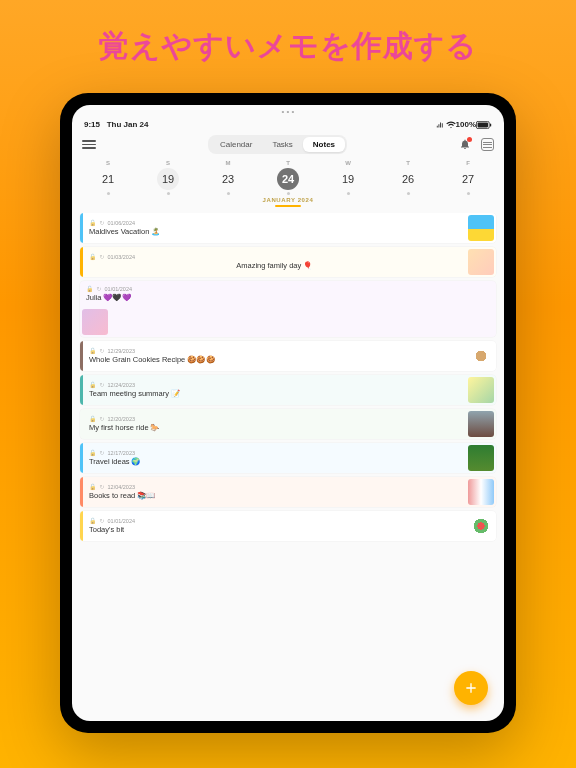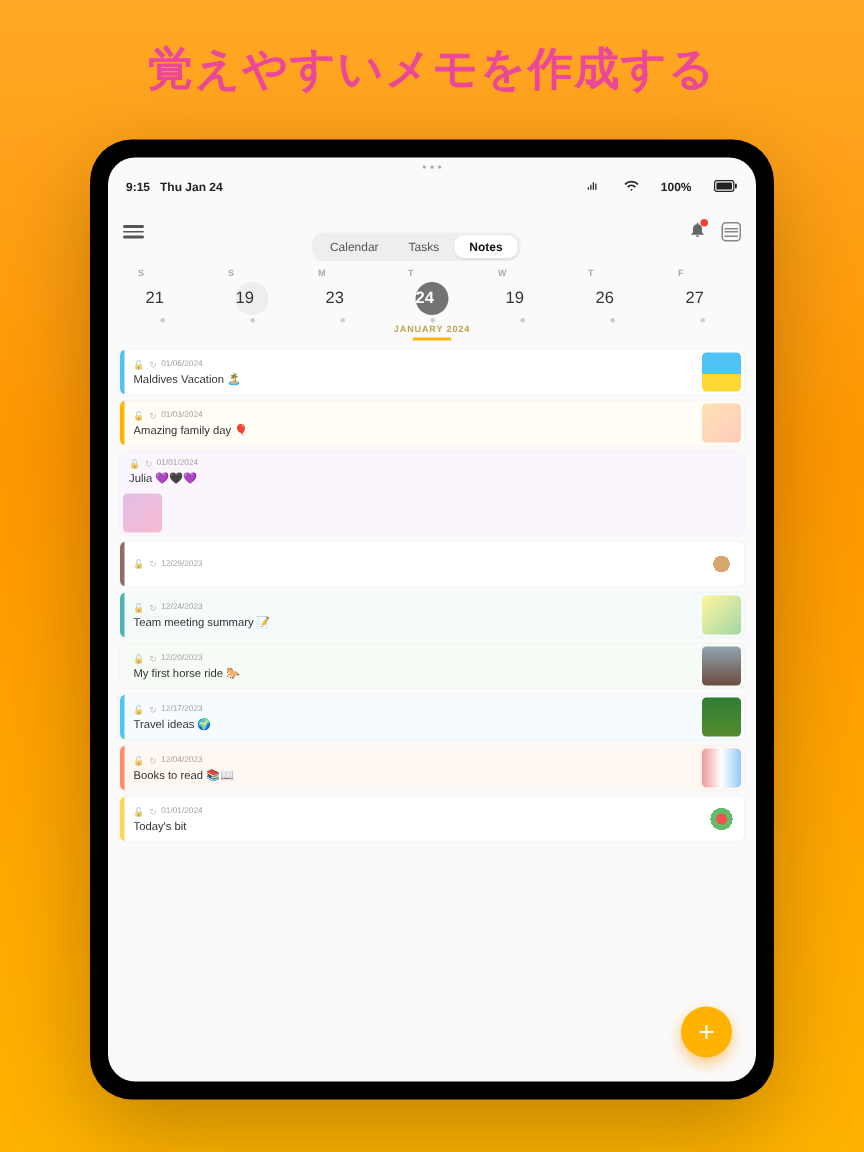--- a/index.html
+++ b/index.html
@@ -27,43 +27,43 @@
     border-radius: 18px;
     overflow: hidden;
     position: relative;
     display: flex; flex-direction: column;
   }
   .chin { text-align:center; color:#aaa; font-size:8px; padding:2px 0 0; }
   .statusbar {
     display:flex; justify-content:space-between; align-items:center;
     padding: 4px 12px 0; font-size: 8px; color:#222; font-weight:600;
   }
-  .statusbar .right { display:flex; gap:15px; align-items:flex-start; }
+  .statusbar .right { display:flex; gap:0; align-items:flex-end; }
   .topbar {
     display:flex; align-items:center; justify-content:space-between;
     padding: 6px 10px 4px;
   }
   .hamburger { width:14px; display:flex; flex-direction:column; gap:2px; cursor:pointer;}
   .hamburger span { height:1.4px; background:#555; border-radius:1px;}
   .seg {
-    display:flex; background:#eee; border-radius:8px; padding:2px;margin-top:20px;
+    display:flex; background:#eee; border-radius:8px; padding:2px;
   }
   .seg div {
     font-size:8px; padding:3px 10px; color:#555; border-radius:6px; cursor:pointer;
   }
   .seg div.active { background:#fff; font-weight:600; color:#111; box-shadow:0 1px 2px rgba(0,0,0,0.08);}
   .top-right { display:flex; gap:10px; align-items:center;}
   .bell { position:relative; font-size:11px; color:#555;}
   .bell .dot { position:absolute; top:-1px; right:-1px; width:5px; height:5px; background:#f44336; border-radius:50%;}
   .viewicon { width:13px; height:13px; border:1.2px solid #888; border-radius:3px; display:flex; flex-direction:column; justify-content:space-evenly; padding:1px;}
   .viewicon i { height:1px; background:#888;}
   .weekbar {
     display:flex; justify-content:space-around; padding: 2px 6px 0;
   }
-  .day { width:32px; cursor:pointer;}
+  .day { text-align:center; width:32px; cursor:pointer;}
   .day .dw { font-size:6px; color:#aaa; font-weight:600;}
   .day .dn { font-size:11px; color:#333; font-weight:500; margin-top:2px; width:22px; height:22px; line-height:22px; margin-left:auto; margin-right:auto; border-radius:50%;}
   .day.sel .dn { background:#737373; color:#fff; font-weight:700;}
   .day.today .dn { background:#eee;}
   .day .dot { width:3px; height:3px; background:#ccc; border-radius:50%; margin:2px auto 0;}
   .month { text-align:center; font-size:6px; letter-spacing:0.6px; color:#bfa24a; margin-top:2px; font-weight:600;}
   .underline { width:26px; height:2px; background:#ffb300; border-radius:2px; margin:2px auto 6px;}
   .list { flex:1; overflow:hidden; padding: 0 8px;}
   .note {
     display:flex; align-items:stretch; margin-bottom:4px;
@@ -189,21 +189,21 @@
           <div class="note-body">
             <div class="meta">
               <span class="ic">🔓</span>
               <span class="ic">↻</span>
               <span>01/06/2024</span>
             </div>
             <div class="title">Maldives Vacation 🏝️</div>
           </div>
           <div class="thumb" style="background:linear-gradient(180deg,#4fc3f7 55%,#fdd835 55%)"></div>
         </div>
-        <div class="note" style="background: rgb(255, 253, 245);">
+        <div class="note" style="background: rgb(255, 253, 245); text-align: center;">
           <div class="stripe" style="background:#ffb300"></div>
           <div class="note-body">
             <div class="meta">
               <span class="ic">🔓</span>
               <span class="ic">↻</span>
               <span>01/03/2024</span>
             </div>
             <div class="title">Amazing family day 🎈</div>
           </div>
           <div class="thumb" style="background:linear-gradient(135deg,#ffe0b2,#ffccbc)"></div>
@@ -221,20 +221,21 @@
           <div class="thumb" style="background:linear-gradient(135deg,#e1bee7,#f8bbd0)"></div>
         </div>
         <div class="note" style="background: rgb(255, 255, 255);">
           <div class="stripe" style="background:#8d6e63"></div>
           <div class="note-body">
             <div class="meta">
               <span class="ic">🔓</span>
               <span class="ic">↻</span>
               <span>12/29/2023</span>
             </div>
+            <div class="title">Whole Grain Cookies Recipe 🍪🍪🍪</div>
           </div>
           <div class="thumb" style="background:radial-gradient(circle,#d7a86e 30%,#fff 30%)"></div>
         </div>
         <div class="note" style="background: rgb(244, 251, 250);">
           <div class="stripe" style="background:#4db6ac"></div>
           <div class="note-body">
             <div class="meta">
               <span class="ic">🔓</span>
               <span class="ic">↻</span>
               <span>12/24/2023</span>

